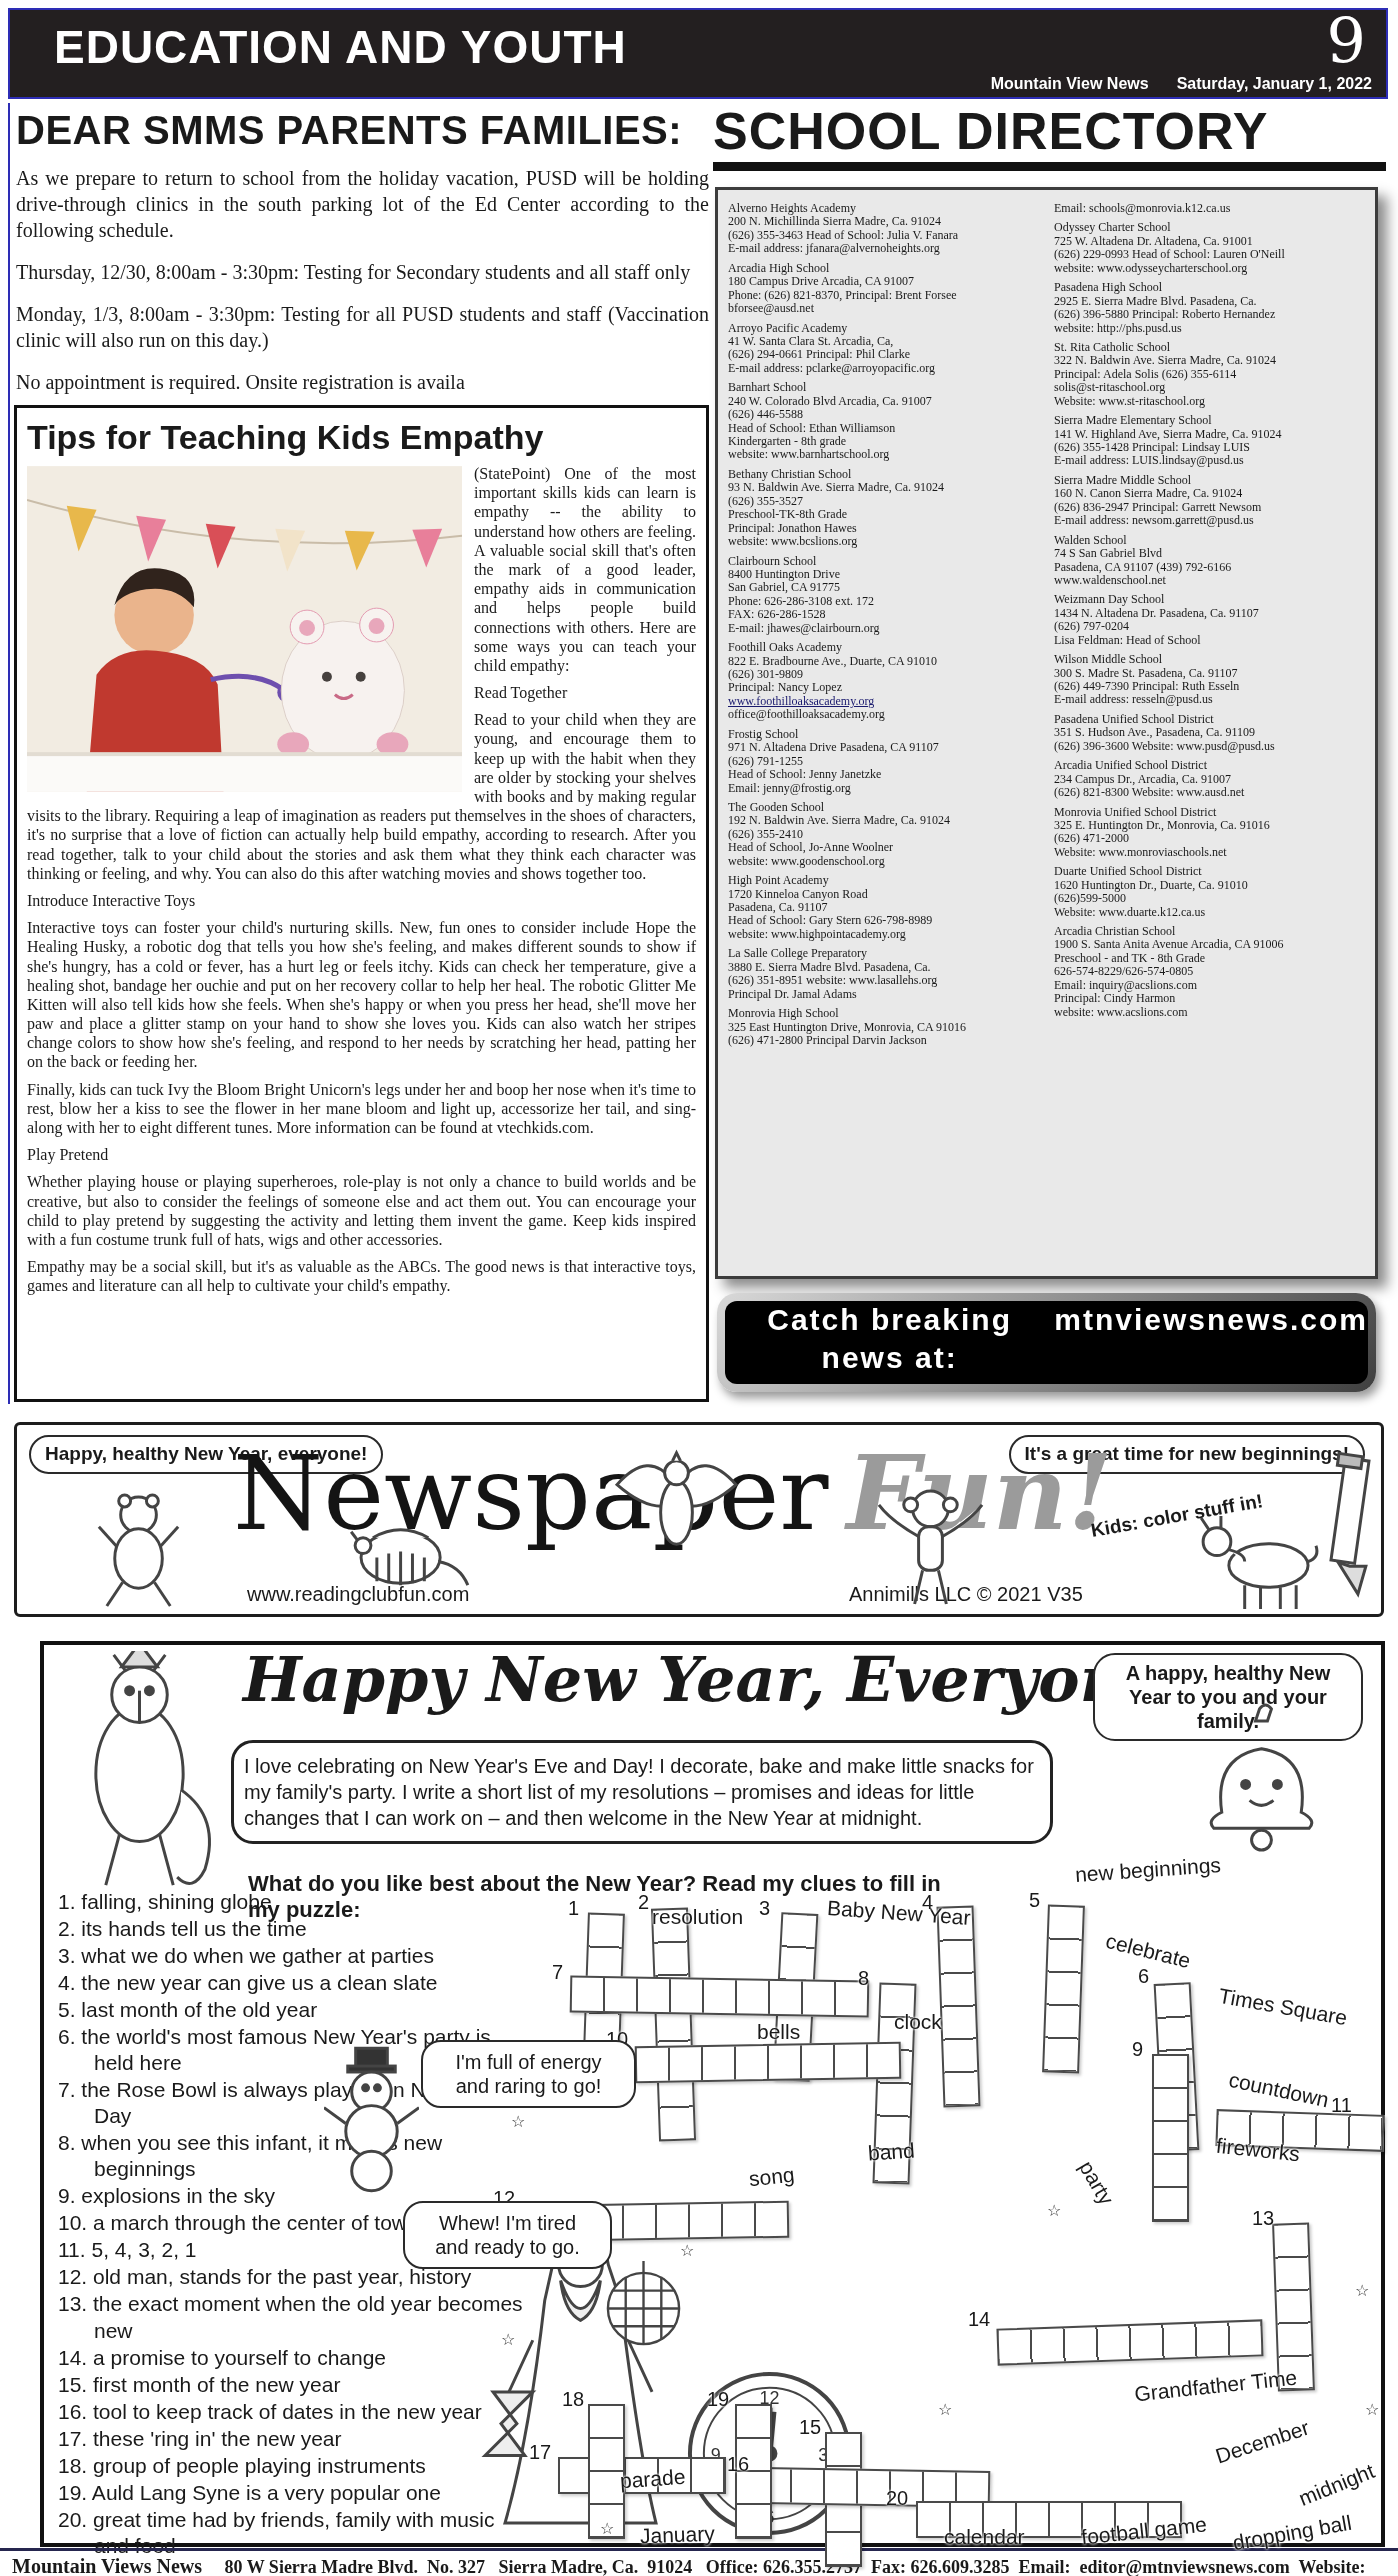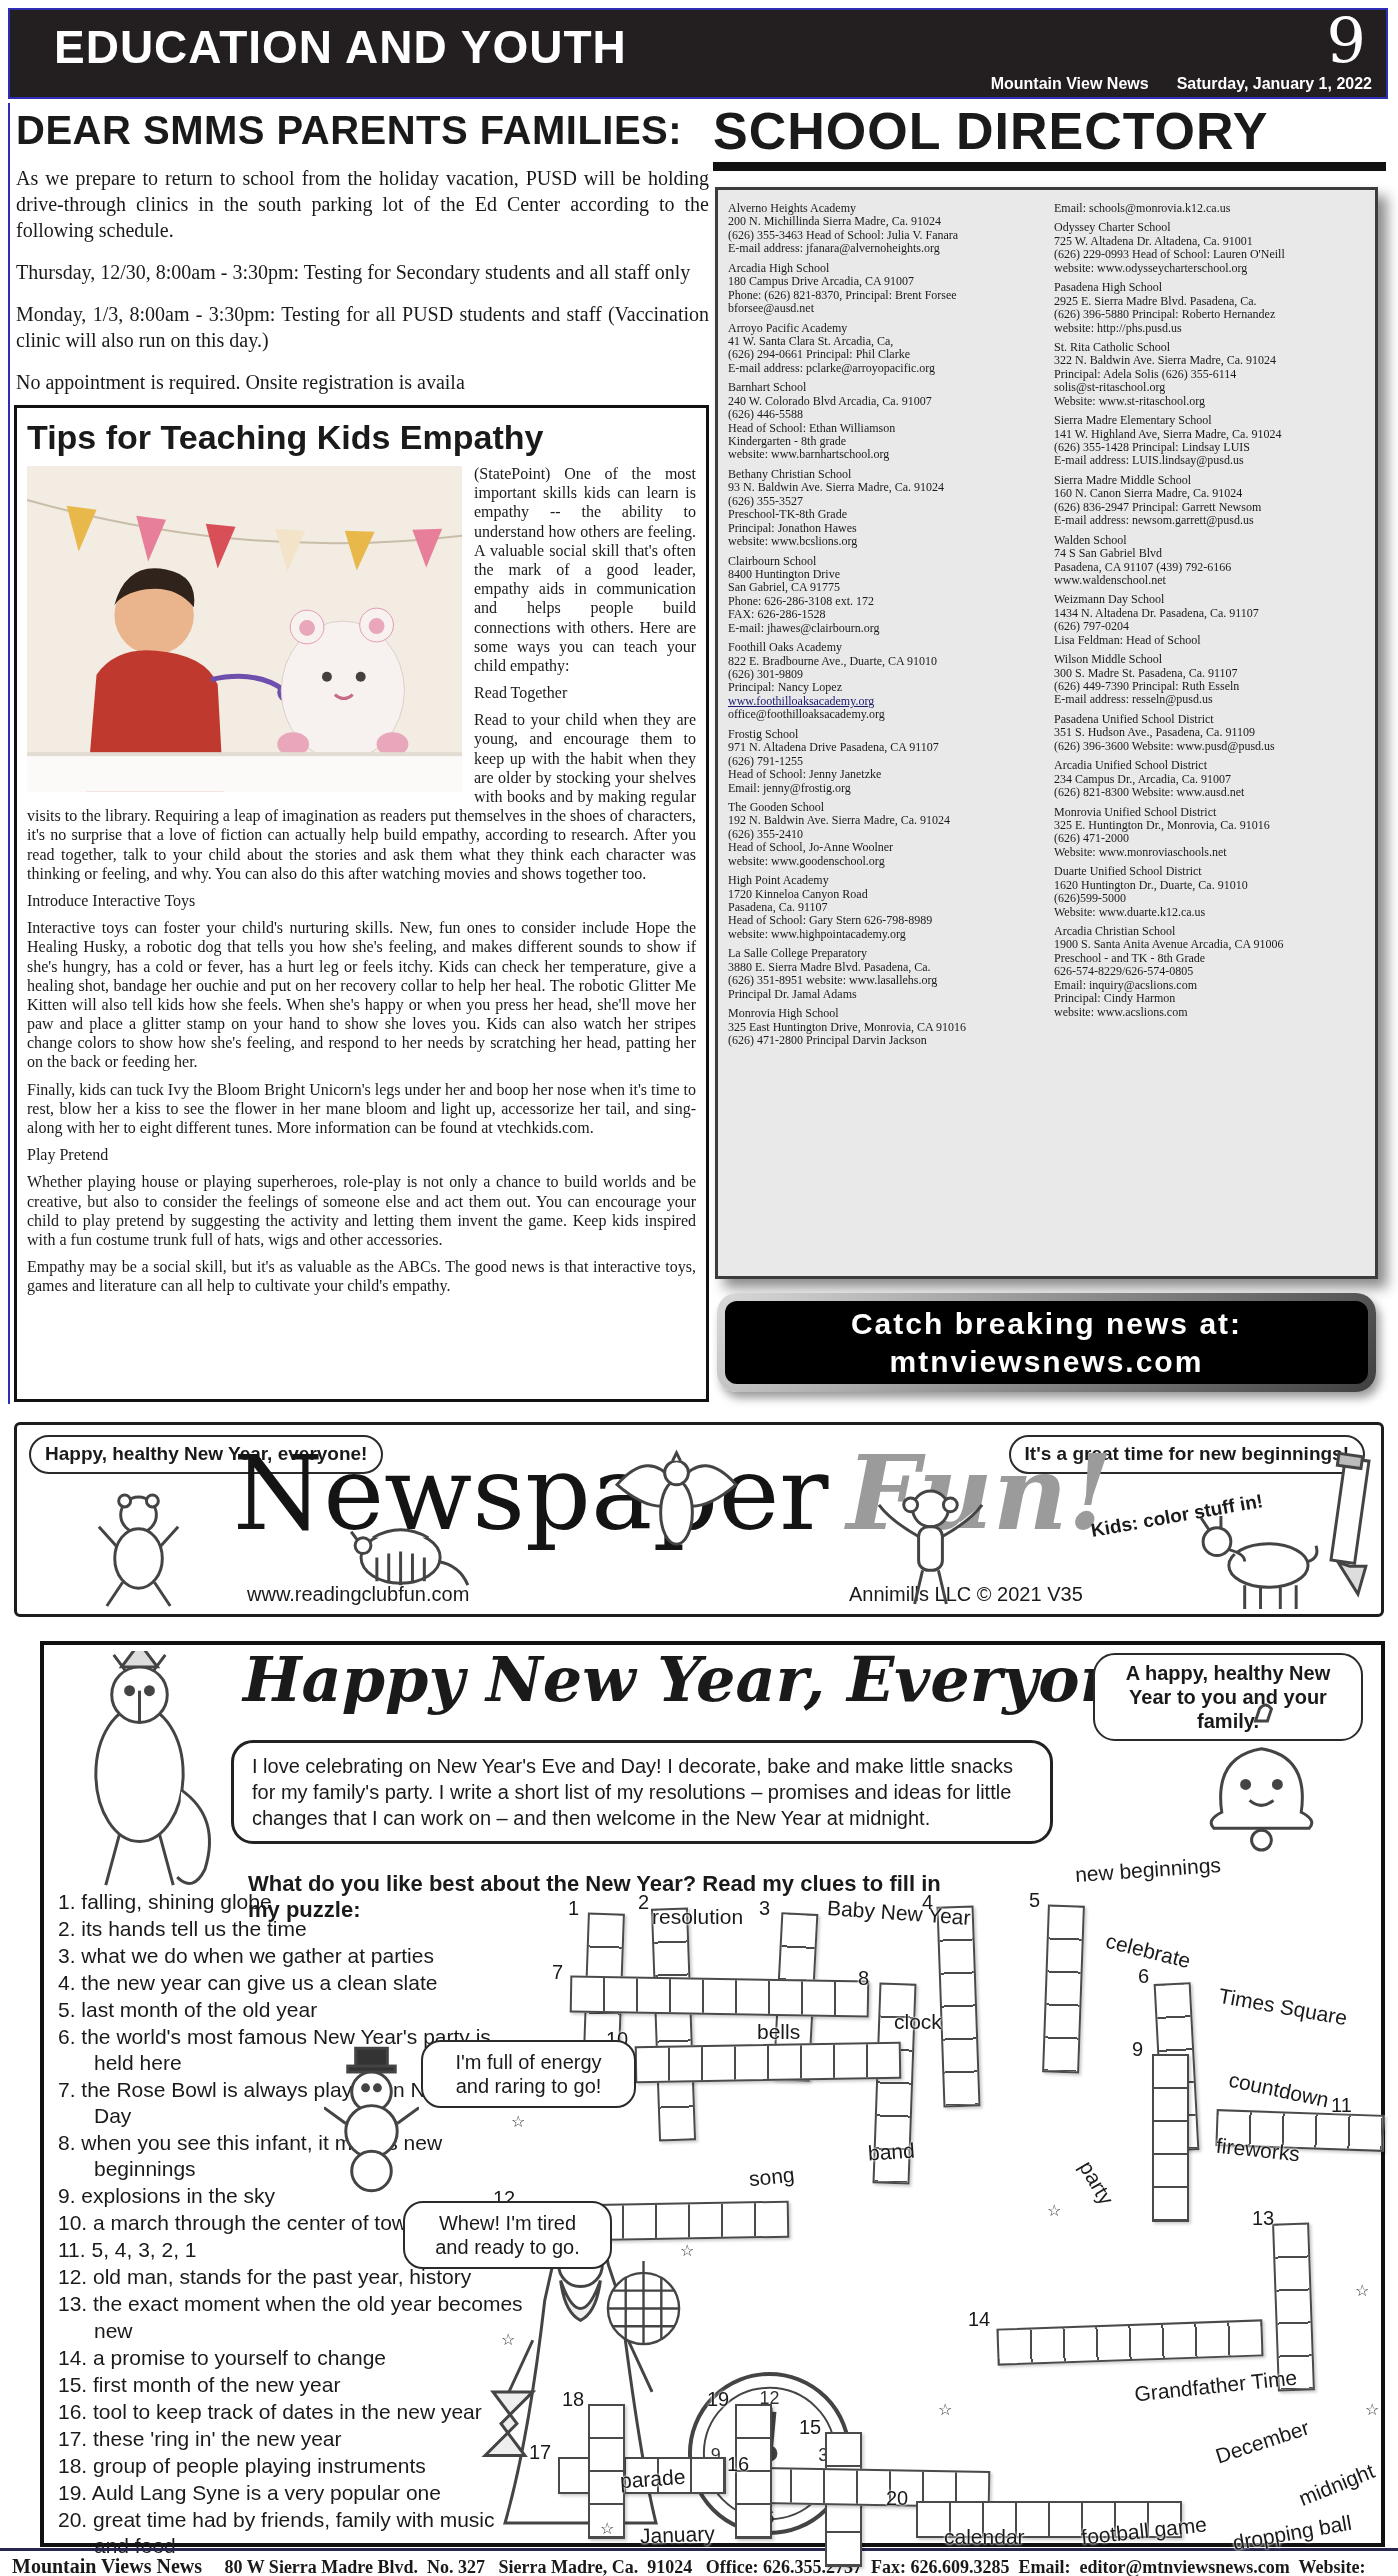--- a/index.html
+++ b/index.html
@@ -34,42 +34,42 @@
   .dir-col-l{left:10px;}
   .dir-col-r{left:336px;}
   .dir-entry{margin-bottom:6px;}
   .dir-link{text-decoration:underline;color:#1a1a6e;}
   
   .catch{position:absolute;left:717px;top:1293px;width:659px;height:99px;border-radius:20px;
          background:linear-gradient(135deg,#d9d9d9,#3f3f3f);padding:8px;box-sizing:border-box;
          box-shadow:4px 6px 10px rgba(0,0,0,.4);}
   .catch-in{width:100%;height:100%;background:#000;border-radius:12px;color:#fff;text-align:center;
             font:800 30px/1.25 "Liberation Sans",sans-serif;letter-spacing:2px;display:flex;
-            flex-direction:column;justify-content:center;}
+            flex-direction:row;justify-content:center;}
   
   .fun{position:absolute;left:14px;top:1422px;width:1370px;height:195px;border:3px solid #1d1d1d;
        border-radius:6px;box-sizing:border-box;background:#fff;}
   .bubble{position:absolute;border:2.5px solid #2a2a2a;border-radius:22px;background:#fff;
           font:bold 19px/1.2 "Liberation Sans",sans-serif;padding:6px 14px;text-align:center;}
   .fun-bub-l{left:12px;top:10px;}
   .fun-bub-r{right:16px;top:10px;}
   .fun-title{position:absolute;left:216px;top:16px;font:400 103px/1 "DejaVu Serif",serif;color:#141414;}
   .fun-title .accent{font-style:italic;font-weight:bold;color:#9b9b9b;margin-left:18px;}
   .fun-url{position:absolute;left:230px;bottom:8px;font:20px "Liberation Sans",sans-serif;margin-top:32px;}
   .fun-copy{position:absolute;left:832px;bottom:8px;font:20px "Liberation Sans",sans-serif;}
   .kids-note{position:absolute;right:117px;top:81px;font:bold 19px/1.1 "Liberation Sans",sans-serif;
              transform:rotate(-10deg);text-align:center;}
   .doodle{position:absolute;}
   
   .puzzle{position:absolute;left:40px;top:1641px;width:1345px;height:906px;border:4px solid #111;
           box-sizing:border-box;background:#fff;}
   .pz-title{position:absolute;left:199px;top:4px;font:italic 600 62px/1 "DejaVu Serif",serif;}
   .pz-greet{position:absolute;right:18px;top:8px;width:238px;font-size:20px;}
   .pz-intro{position:absolute;left:187px;top:95px;width:822px;border:3px solid #222;border-radius:22px;
-            background:#fff;font:20px/1.3 "Liberation Sans",sans-serif;padding:10px 18px;box-sizing:border-box;}
+            background:#fff;font:20px/1.3 "Liberation Sans",sans-serif;padding:10px 10px;box-sizing:border-box;}
   .pz-prompt{position:absolute;left:204px;top:226px;width:695px;font:bold 22px "Liberation Sans",sans-serif;}
   .clues{position:absolute;left:14px;top:244px;width:467px;font:21px/1.24 "Liberation Sans",sans-serif;}
   .clue{padding-left:36px;text-indent:-36px;margin-bottom:1px;}
   .pz-bub{position:absolute;border:2.5px solid #2a2a2a;border-radius:20px;background:#fff;z-index:6;
           font:20px/1.2 "Liberation Sans",sans-serif;padding:8px 28px;text-align:center;}
   .snow-bub{left:377px;top:395px;width:155px;}
   .old-bub{left:359px;top:556px;width:149px;}
   .run{position:absolute;background-color:#fff;border:2px solid #4a4a4a;box-sizing:content-box;
        box-shadow:2px 2px 3px rgba(0,0,0,.2);z-index:2;}
   .run.h{background-image:repeating-linear-gradient(90deg,transparent 0 31px,#4a4a4a 31px 33px);}

